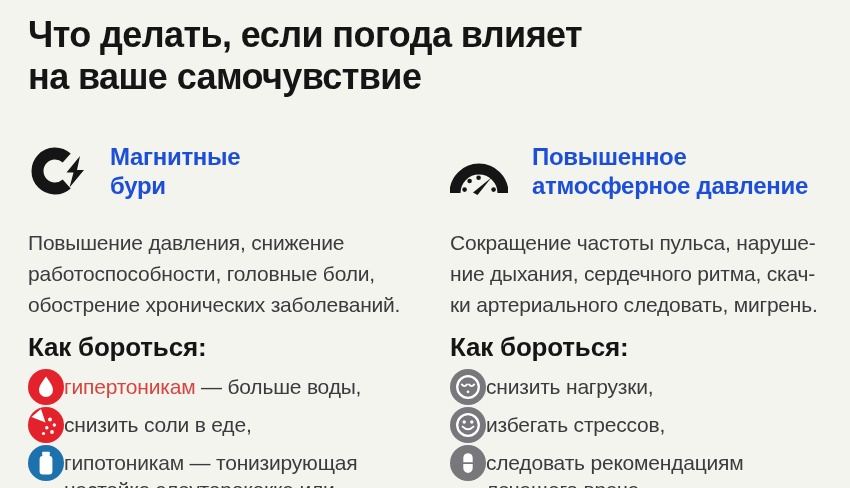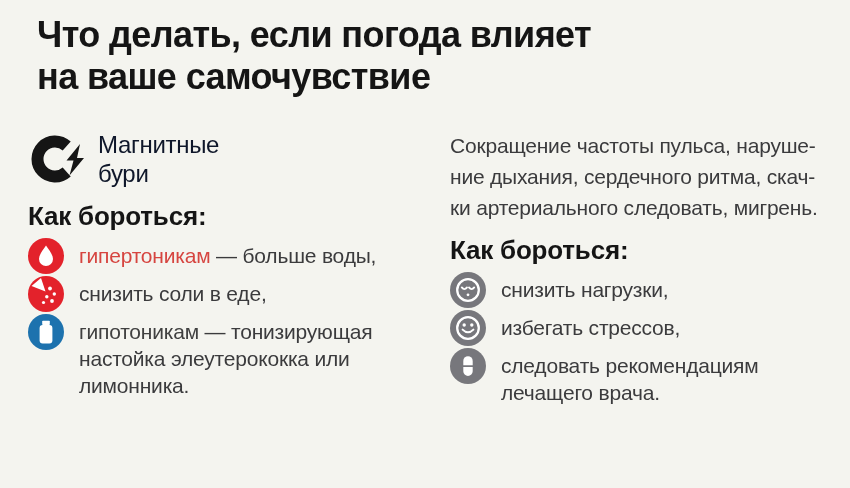--- a/index.html
+++ b/index.html
@@ -4,44 +4,44 @@
 <style>
   html,body{margin:0;padding:0;}
   body{
     width:850px;height:488px;overflow:hidden;
     background:#f4f4ef;
     font-family:"Liberation Sans","DejaVu Sans",sans-serif;
     color:#3b3b3d;
   }
   .page{padding:10px 28px 0 28px;}
   .title{
-    margin:4px 0 32px 9px;
+    margin:4px 0 32px 0;
     font-size:36px;line-height:42px;font-weight:700;
     color:#151515;letter-spacing:-0.6px;white-space:pre;
   }
   .columns{display:flex;gap:30px;}
   .col{width:392px;flex:0 0 392px;}
   .col.right{width:372px;flex:0 0 372px;}
   .sec-head{display:flex;align-items:center;gap:12px;min-height:58px;margin-bottom:15px;}
   .sec-icon{flex:0 0 58px;height:58px;display:flex;align-items:center;justify-content:flex-start;}
   .sec-icon svg{display:block;}
   .sec-title{
-    margin:0;font-size:24px;line-height:29px;font-weight:400;
-    color:#0f172a;letter-spacing:-0.3px;white-space:pre;
+    margin:12px;font-size:24px;line-height:29px;font-weight:700;
+    color:#1d4ed8;letter-spacing:-0.3px;white-space:pre;
   }
   .desc{
     margin:0 0 14px 0;font-size:21px;line-height:31px;
     letter-spacing:-0.2px;white-space:pre;
   }
   .how{
     margin:0 0 9px 0;font-size:26px;line-height:26px;font-weight:700;
     color:#151515;letter-spacing:-0.2px;
   }
   .how-list{list-style:none;margin:0;padding:0;display:flex;flex-direction:column;gap:2px;}
-  .how-item{display:flex;gap:15px;align-items:flex-start;}
+  .how-item{display:flex;align-items:flex-start;}
   .how-icon{
     flex:0 0 36px;width:36px;height:36px;border-radius:50%;
     overflow:hidden;display:flex;align-items:center;justify-content:center;
   }
   .how-icon svg{display:block;width:36px;height:36px;}
   .how-text{
     font-size:21px;line-height:27px;padding-top:4px;
     letter-spacing:-0.2px;white-space:pre;
   }
 </style>
@@ -60,20 +60,23 @@
         <span class="sec-icon">
           <svg width="57" height="57" viewBox="0 0 57 57">
             <path d="M38.7,15 A17.5,17.5 0 1 0 38.7,41" fill="none" stroke="#151515" stroke-width="12"></path>
             <path d="M52,13 L38.5,29.5 h7 L41.5,44.5 L56,27 h-7 Z" fill="#151515"></path>
           </svg>
         </span>
         <h2 class="sec-title">Магнитные
 бури</h2>
       </div>
 
+      <p class="desc">Повышение давления, снижение
+работоспособности, головные боли,
+обострение хронических заболеваний.</p>
 
       <h3 class="how">Как бороться:</h3>
 
       <ul class="how-list">
         <li class="how-item">
           <span class="how-icon" style="background-color: rgb(227, 34, 43);">
             <svg viewBox="0 0 36 36">
               <path d="M18,7.5 C14.8,12.3 11,16.6 11,21.1 a7,7 0 0 0 14,0 C25,16.6 21.2,12.3 18,7.5 Z" fill="#ffffff"></path>
             </svg>
           </span>
@@ -102,20 +105,34 @@
             </svg>
           </span>
           <span class="how-text"><span style="color: #404040;">гипотоникам</span><span> — тонизирующая
 настойка элеутерококка или
 лимонника.</span></span>
         </li>
       </ul>
     </section>
 
     <section class="col right">
+      <div class="sec-head">
+        <span class="sec-icon">
+          <svg width="58" height="48" viewBox="0 0 58 48">
+            <path d="M5,46 A24,24 0 0 1 53,46" fill="none" stroke="#151515" stroke-width="11"></path>
+            <circle cx="14.6" cy="42.6" r="2.3" fill="#151515"></circle>
+            <circle cx="19.6" cy="34" r="2.3" fill="#151515"></circle>
+            <circle cx="28.6" cy="30.8" r="2.3" fill="#151515"></circle>
+            <circle cx="43.6" cy="42.6" r="2.3" fill="#151515"></circle>
+            <polygon points="23,45.5 27.5,48 41.5,30.5" fill="#151515"></polygon>
+          </svg>
+        </span>
+        <h2 class="sec-title">Повышенное
+атмосферное давление</h2>
+      </div>
 
       <p class="desc">Сокращение частоты пульса, наруше-
 ние дыхания, сердечного ритма, скач-
 ки артериального следовать, мигрень.</p>
 
       <h3 class="how">Как бороться:</h3>
 
       <ul class="how-list">
         <li class="how-item">
           <span class="how-icon" style="background-color: rgb(119, 119, 124);">

